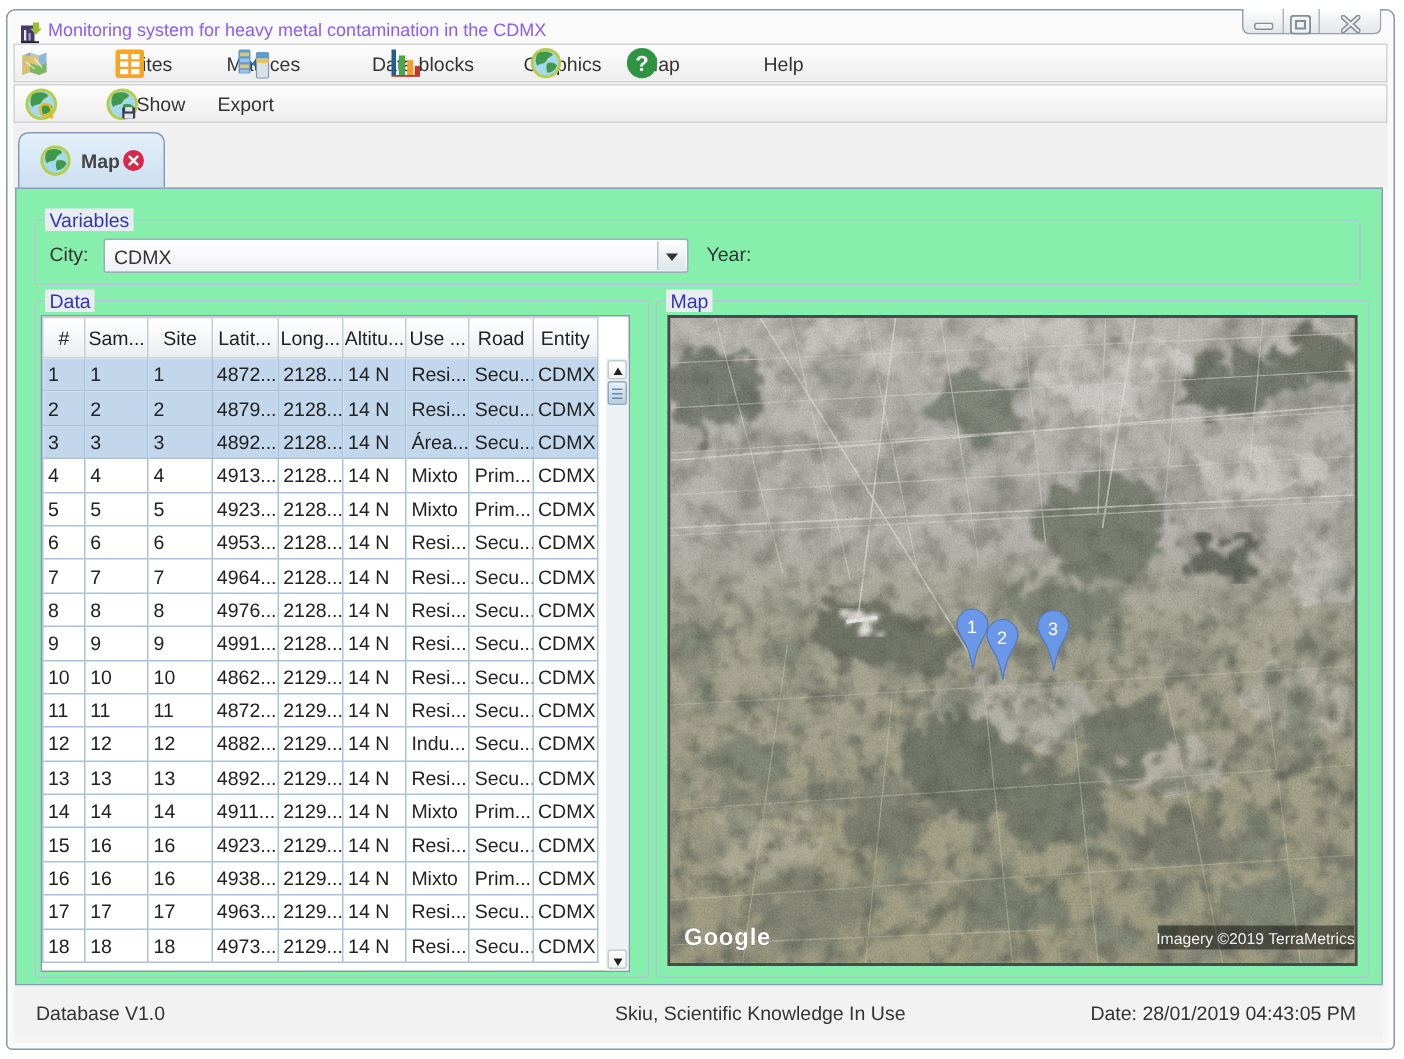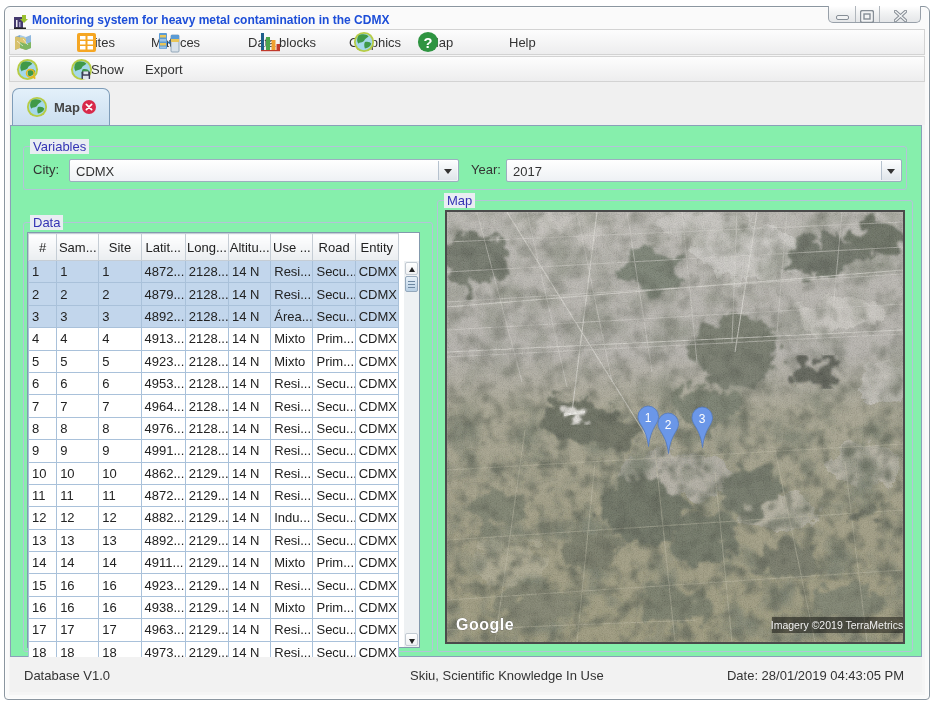--- a/index.html
+++ b/index.html
@@ -6,21 +6,21 @@
 html,body { width:936px; height:706px; background:#fff; font-family:"Liberation Sans", sans-serif; overflow:hidden; position:relative; }
 #win {
   position:absolute; left:4px; top:6px; width:926px; height:694px;
   background:#fafafa;
   border:1px solid #8b96a0;
   border-radius:6px 6px 4px 4px;
   box-shadow:0 0 0 1px rgba(255,255,255,0.6) inset;
 }
 #titlebar { position:absolute; left:0; top:0; right:0; height:22px; }
 #titleicon { position:absolute; left:8px; top:7px; width:16px; height:16px; }
-#titletext { position:absolute; left:27px; top:6px; font-size:12px; color:#1d4ed8;font-weight:bold; }
+#titletext { position:absolute; left:27px; top:6px; font-size:12px; color:#8b5cf6; }
 #winbtns { position:absolute; right:8px; top:-1px; width:93px; height:17px; background:linear-gradient(#ffffff,#f1f2f3 45%,#e4e6e8); border:1px solid #98a0a9; border-top:none; border-radius:0 0 5px 5px; }
 #winbtns .div { position:absolute; top:0; bottom:0; width:1px; background:#b0b6bc; }
 .wbicon { position:absolute; }
 #client { position:absolute; left:4px; right:4px; top:22px; bottom:4px; background:#f5f5f5; }
 
 .toolbar { position:absolute; left:0; right:0; background:linear-gradient(#fdfdfd,#ededee); border:1px solid #d3d3d3; }
 #tb1 { top:0px; height:26px; }
 #tb2 { top:27px; height:26px; }
 .tbitem { position:absolute; top:0; height:100%; display:flex; align-items:center; font-size:13px; color:#333;gap:48px; }
 
@@ -186,27 +186,22 @@
     <div id="panel">
       <div class="group" id="gvars" style="left:12px; right:14px; top:20px; height:44px;">
         <div class="grouplabel">Variables</div>
         <span class="lbl" style="left:9px;top:15px">City:</span>
         <div class="combo" style="left:45px;top:12px;width:390px;">
           <span class="val">CDMX</span>
           <span class="btn"></span>
             <span class="arr"></span>
         </div>
         <span class="lbl" style="left:447px;top:15px">Year:</span>
-        <div class="combo" style="left:482px;top:12px;width:396px;">
-          <span class="val">2017</span>
-          <span class="btn"></span>
-            <span class="arr"></span>
-        </div>
       </div>
-      <div class="group" id="gdata" style="left:12px; width:410px; top:74px; bottom:4px;margin-top:22px;">
+      <div class="group" id="gdata" style="left:12px; width:410px; top:74px; bottom:4px;">
         <div class="grouplabel">Data</div>
         <div id="tablewrap">
         <table>
           <colgroup>
                 <col style="width:28px">
                 <col style="width:42px">
                 <col style="width:42px">
                 <col style="width:44px">
                 <col style="width:43px">
                 <col style="width:42px">

